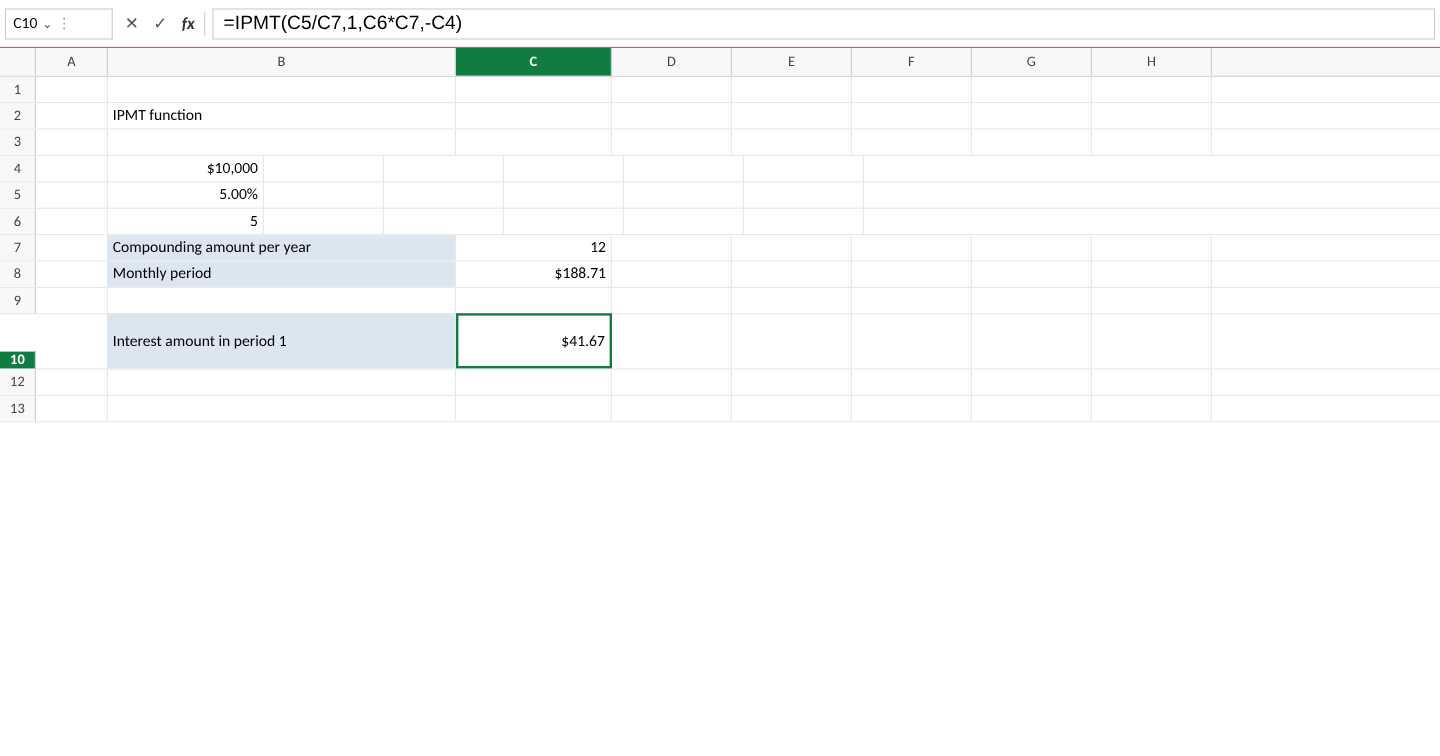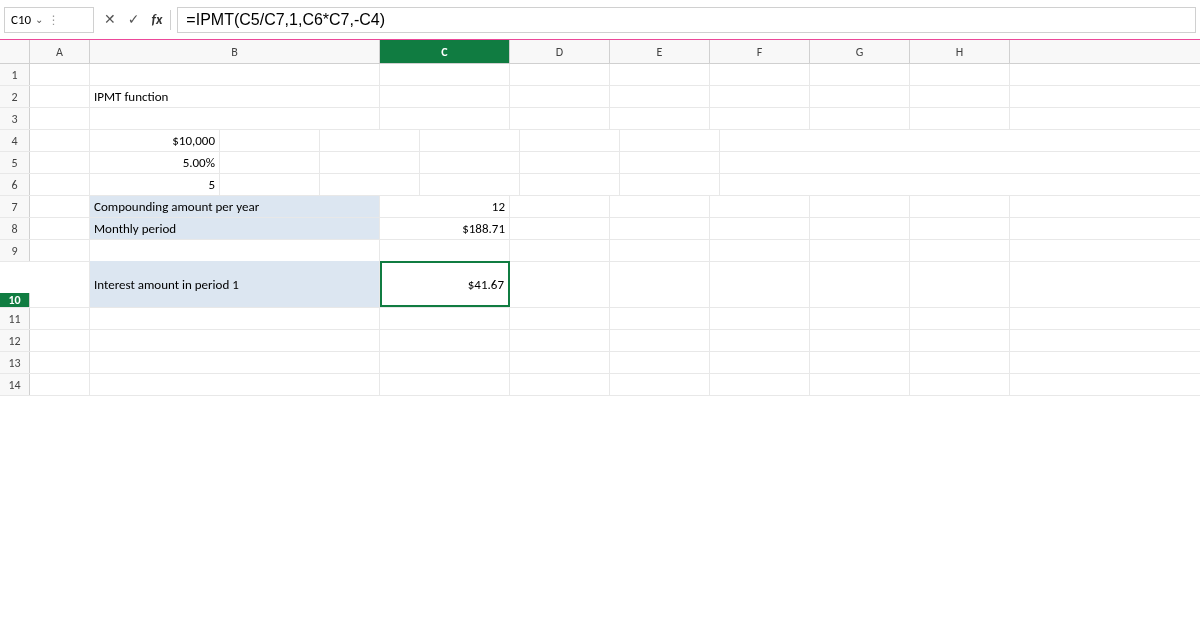--- a/index.html
+++ b/index.html
@@ -309,54 +309,32 @@
         <div class="cell col-a"></div>
         <div class="cell col-b label-bg">Interest amount in period 1</div>
         <div class="cell col-c right selected">$41.67</div>
         <div class="cell col-d"></div>
         <div class="cell col-e"></div>
         <div class="cell col-f"></div>
         <div class="cell col-g"></div>
         <div class="cell col-h"></div>
       </div>
       <div class="grid-row">
-        <div class="row-num">11</div>
-        <div class="cell col-a"></div>
-        <div class="cell col-b"></div>
-        <div class="cell col-c"></div>
-        <div class="cell col-d"></div>
-        <div class="cell col-e"></div>
-        <div class="cell col-f"></div>
-        <div class="cell col-g"></div>
-        <div class="cell col-h"></div>
-      </div>
-      <div class="grid-row">
         <div class="row-num">12</div>
         <div class="cell col-a"></div>
         <div class="cell col-b"></div>
         <div class="cell col-c"></div>
         <div class="cell col-d"></div>
         <div class="cell col-e"></div>
         <div class="cell col-f"></div>
         <div class="cell col-g"></div>
         <div class="cell col-h"></div>
       </div>
       <div class="grid-row">
         <div class="row-num">13</div>
-        <div class="cell col-a"></div>
-        <div class="cell col-b"></div>
-        <div class="cell col-c"></div>
-        <div class="cell col-d"></div>
-        <div class="cell col-e"></div>
-        <div class="cell col-f"></div>
-        <div class="cell col-g"></div>
-        <div class="cell col-h"></div>
-      </div>
-      <div class="grid-row">
-        <div class="row-num">14</div>
         <div class="cell col-a"></div>
         <div class="cell col-b"></div>
         <div class="cell col-c"></div>
         <div class="cell col-d"></div>
         <div class="cell col-e"></div>
         <div class="cell col-f"></div>
         <div class="cell col-g"></div>
         <div class="cell col-h"></div>
       </div>
     </div>

